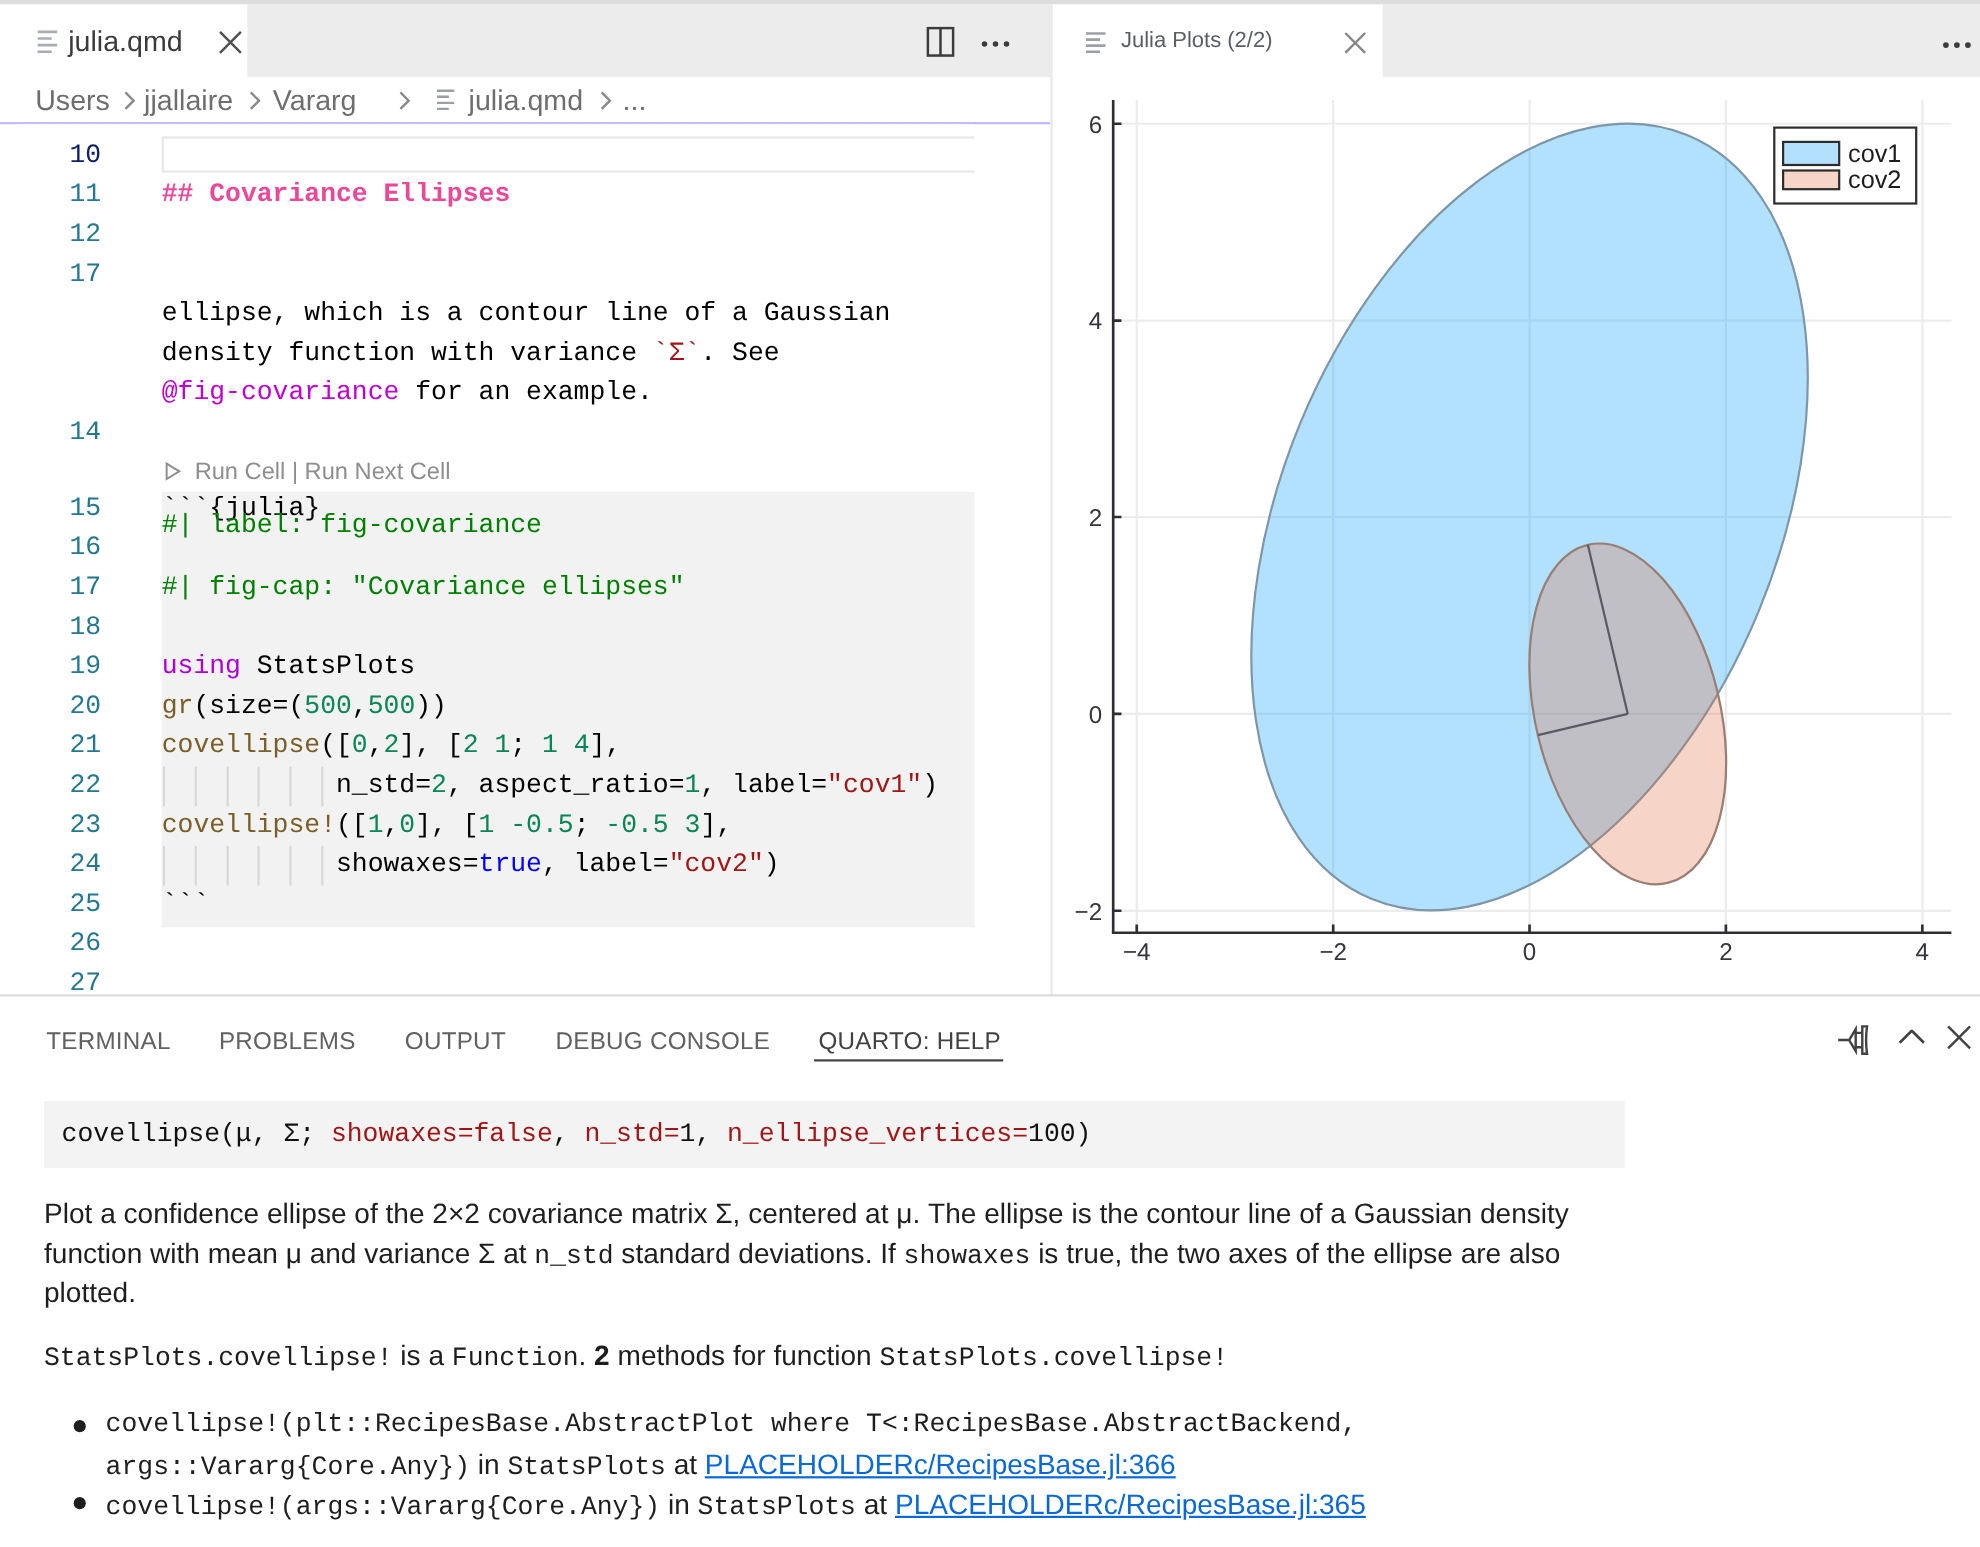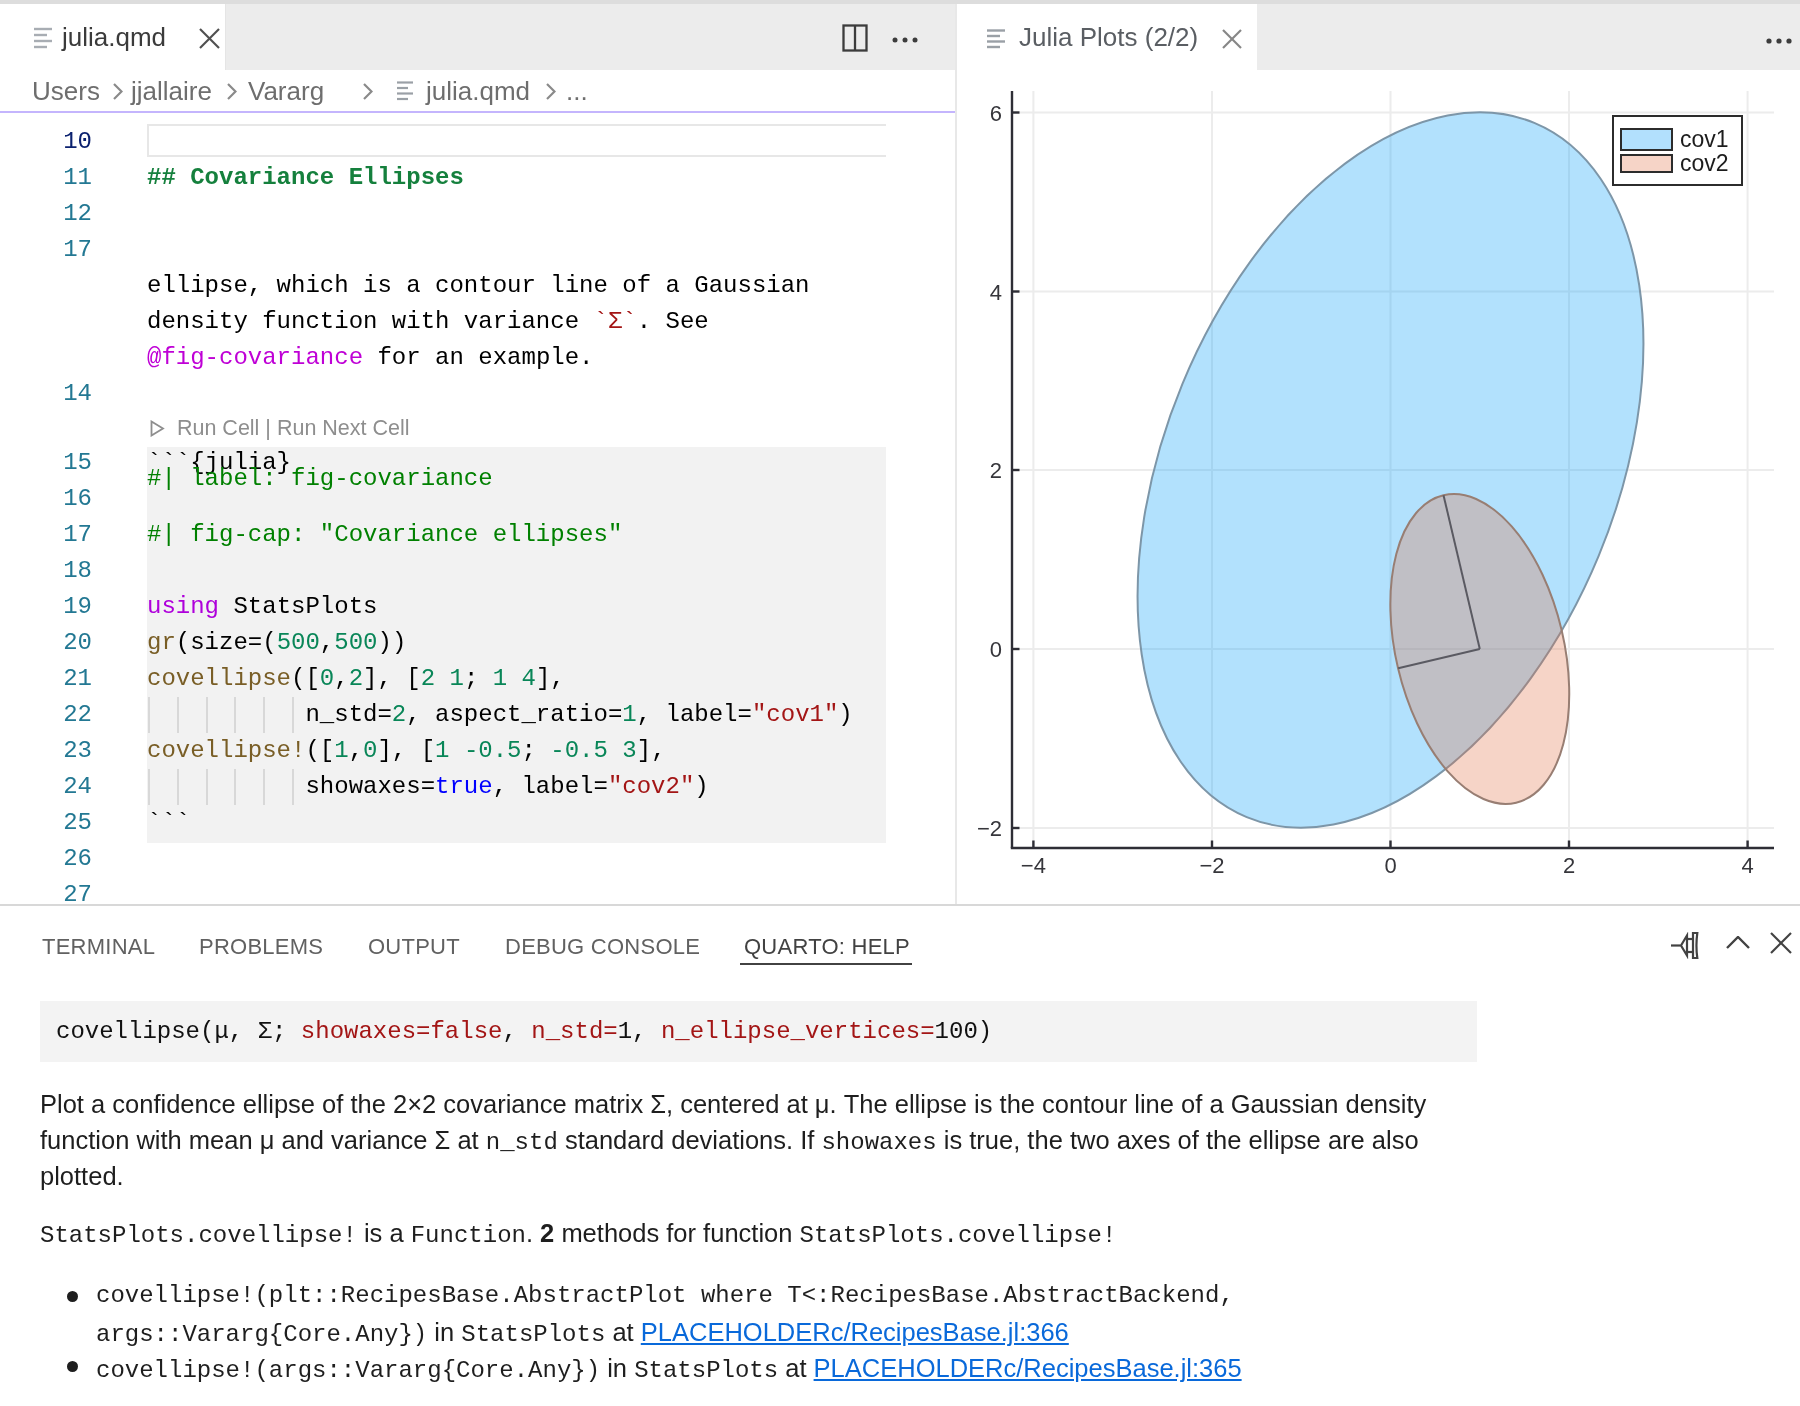--- a/index.html
+++ b/index.html
@@ -106,21 +106,21 @@
   <div class="ln" style="top:476px;">19</div>
   <div class="ln" style="top:512px;">20</div>
   <div class="ln" style="top:548px;">21</div>
   <div class="ln" style="top:584px;">22</div>
   <div class="ln" style="top:620px;">23</div>
   <div class="ln" style="top:656px;">24</div>
   <div class="ln" style="top:692px;">25</div>
   <div class="ln" style="top:728px;">26</div>
   <div class="ln" style="top:764px;">27</div>
 
-  <div class="cl" style="top:47px;color:#15803d;font-weight:bold;">## Covariance Ellipses</div>
+  <div class="cl" style="top:47px;color:#ec4899;font-weight:bold;">## Covariance Ellipses</div>
   <div class="cl" style="top:155px;">ellipse, which is a contour line of a Gaussian</div>
   <div class="cl" style="top:191px;">density function with variance <span class="red">`Σ`</span>. See</div>
   <div class="cl" style="top:227px;"><span style="color:#bf00d6;">@fig-covariance</span> for an example.</div>
 
   <div class="abs" style="left:135px;top:299px;height:33px;line-height:33px;font-size:21.5px;color:#8e8e8e;white-space:pre;"><svg width="15" height="17" viewBox="0 0 15 17" style="vertical-align:-2px;">
         <path d="M1.5 1.5 L13 8.5 L1.5 15.5 Z" fill="none" stroke="#8e8e8e" stroke-width="1.8"></path>
       </svg>  Run Cell | Run Next Cell</div>
   <div class="cl" style="top:332px;">```{julia}</div>
   <div class="cl" style="top:348px;"><span class="grn">#| label: fig-covariance</span></div>
   <div class="cl" style="top:404px;"><span class="grn">#| fig-cap: "Covariance ellipses"</span></div>
@@ -154,21 +154,21 @@
 <div class="abs" style="left:957px;top:4px;width:843px;height:66px;background:#ececec;">
   <div class="abs" style="left:0;top:0;width:300px;height:66px;background:#ffffff;"></div>
   <svg class="abs" style="left:30px;top:24px;" width="20" height="21" viewBox="0 0 20 21">
     <g stroke="#9aa0a6" stroke-width="2.4">
       <line x1="0" y1="2.5" x2="18" y2="2.5"></line>
       <line x1="0" y1="8" x2="13" y2="8"></line>
       <line x1="0" y1="13.5" x2="18" y2="13.5"></line>
       <line x1="0" y1="19" x2="13" y2="19"></line>
     </g>
   </svg>
-  <div class="abs" style="left:62px;top:0;height:66px;line-height:66px;font-size:26px;color:#5a5e63;">Julia Plots (2/2)</div>
+  <div class="abs" style="left:62px;top:0;height:66px;line-height:66px;font-size:20px;color:#5a5e63;">Julia Plots (2/2)</div>
   <svg class="abs" style="left:265px;top:25px;" width="20" height="20" viewBox="0 0 20 20">
     <g stroke="#868686" stroke-width="2.2">
         <line x1="1" y1="1" x2="19" y2="19"></line>
         <line x1="19" y1="1" x2="1" y2="19"></line>
       </g>
   </svg>
   <svg class="abs" style="left:809px;top:33px;" width="26" height="8" viewBox="0 0 26 8">
     <circle cx="3" cy="4" r="2.6" fill="#3c3c3c"></circle>
       <circle cx="13" cy="4" r="2.6" fill="#3c3c3c"></circle>
       <circle cx="23" cy="4" r="2.6" fill="#3c3c3c"></circle>

